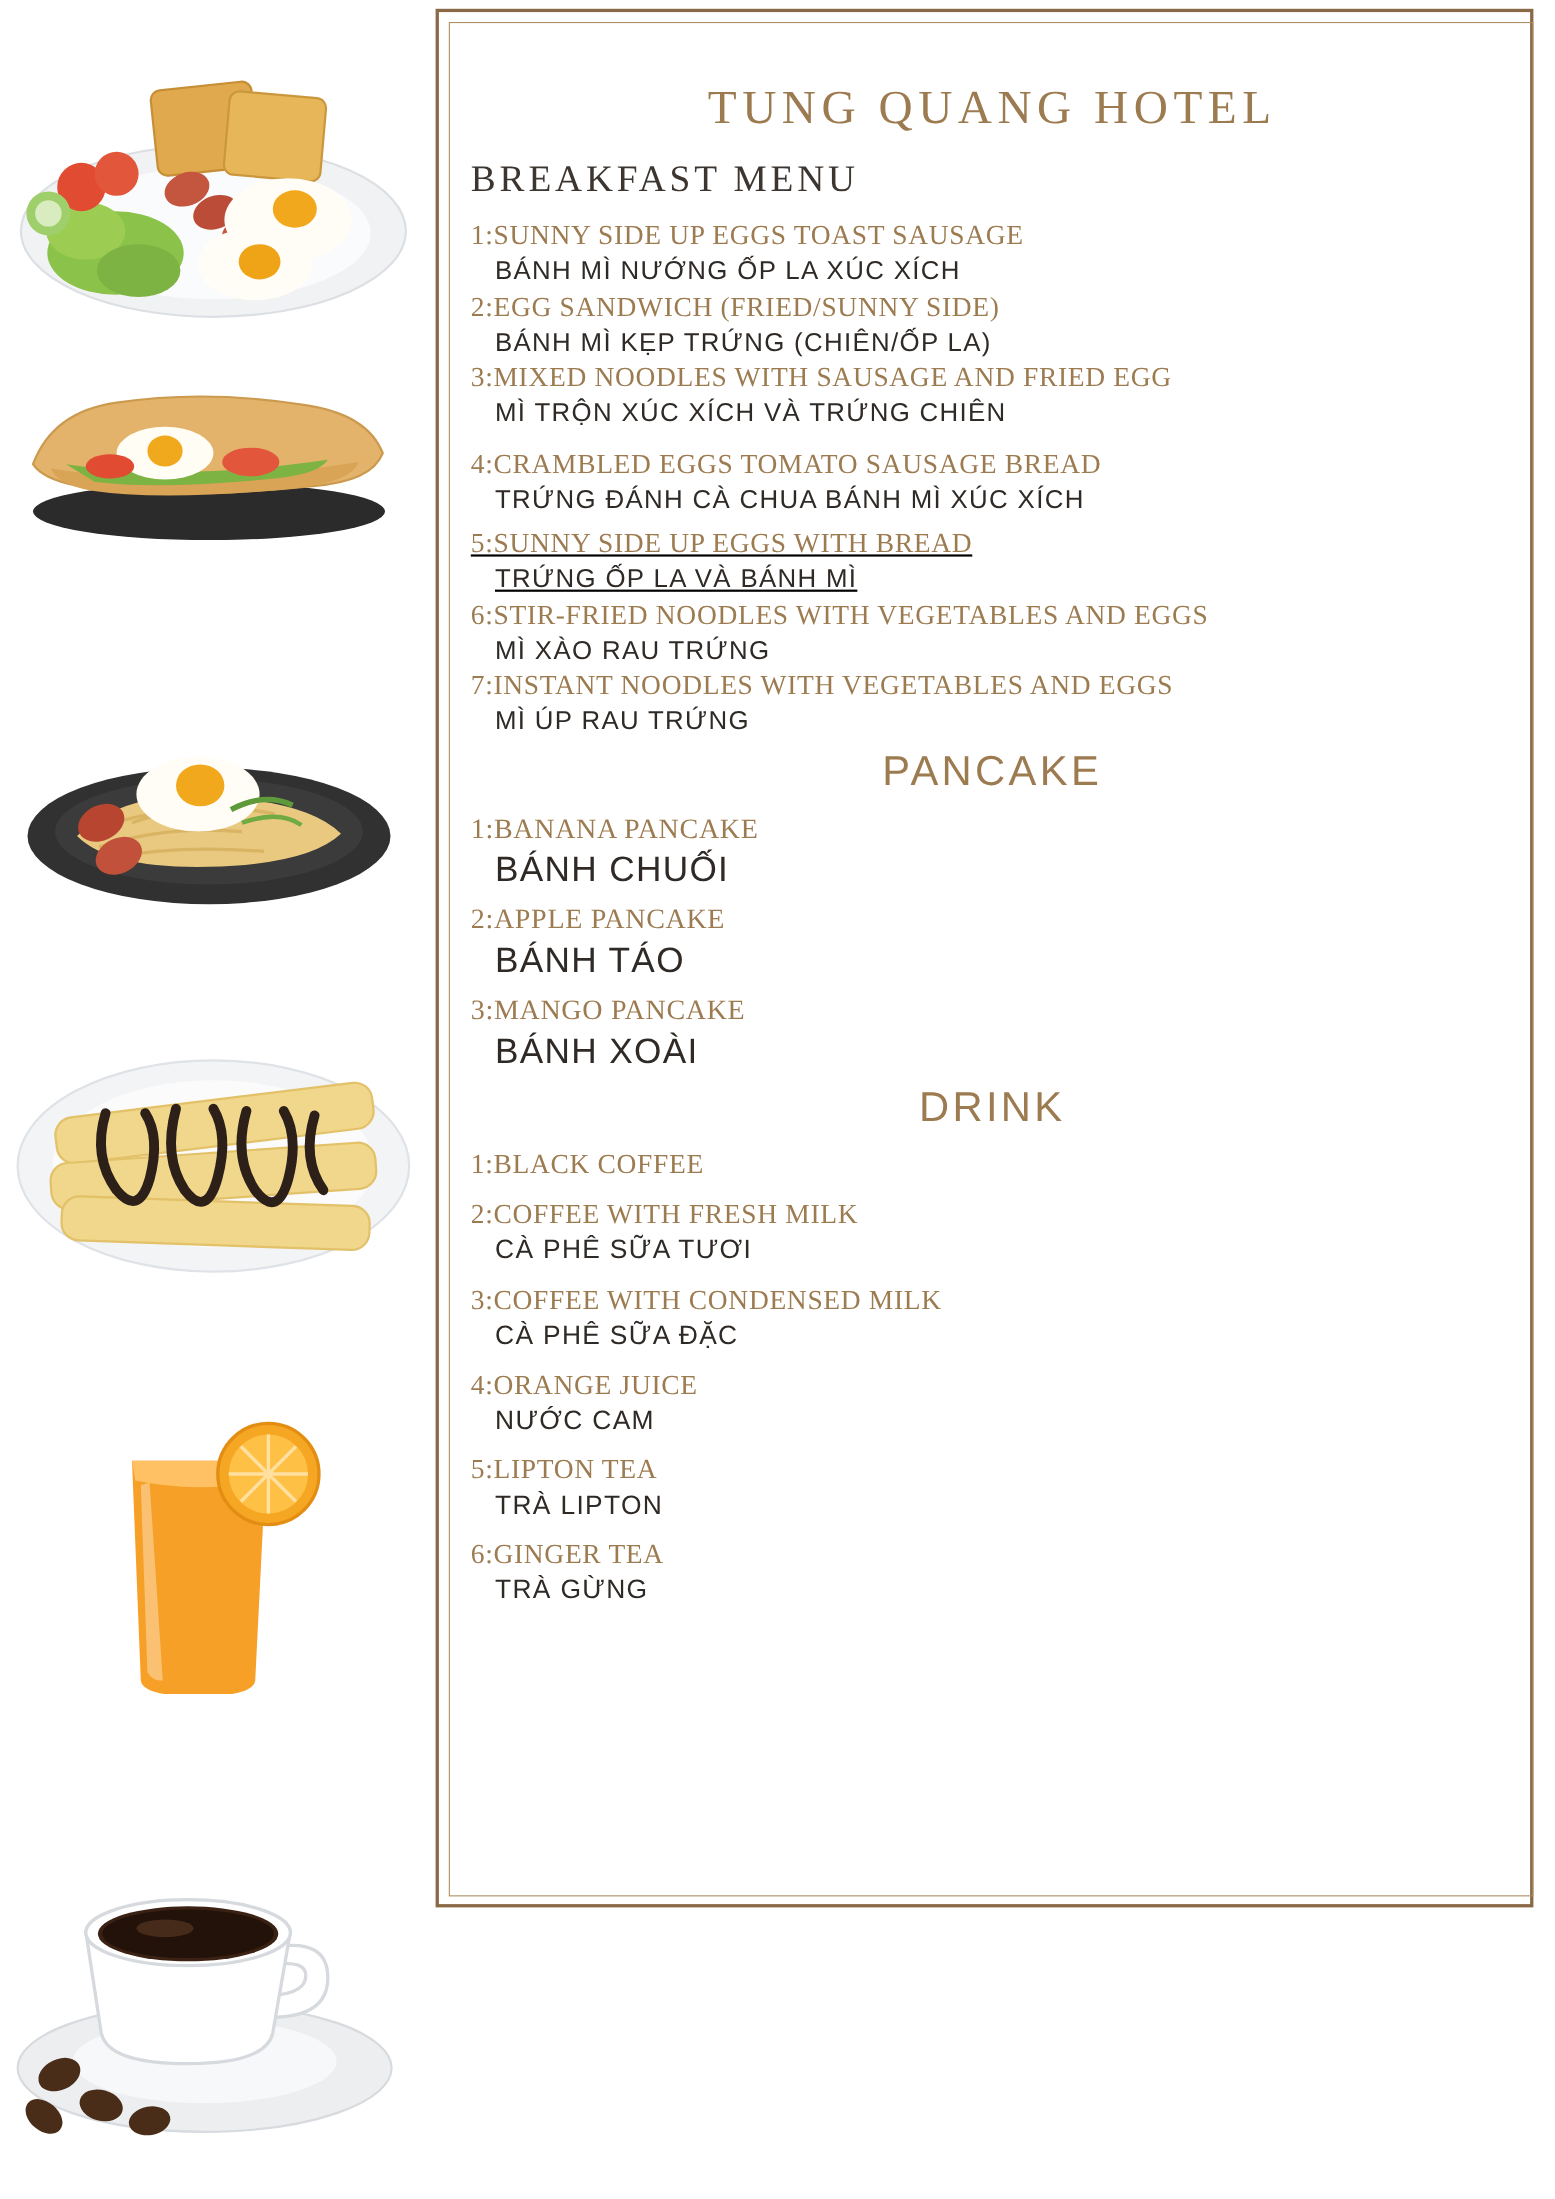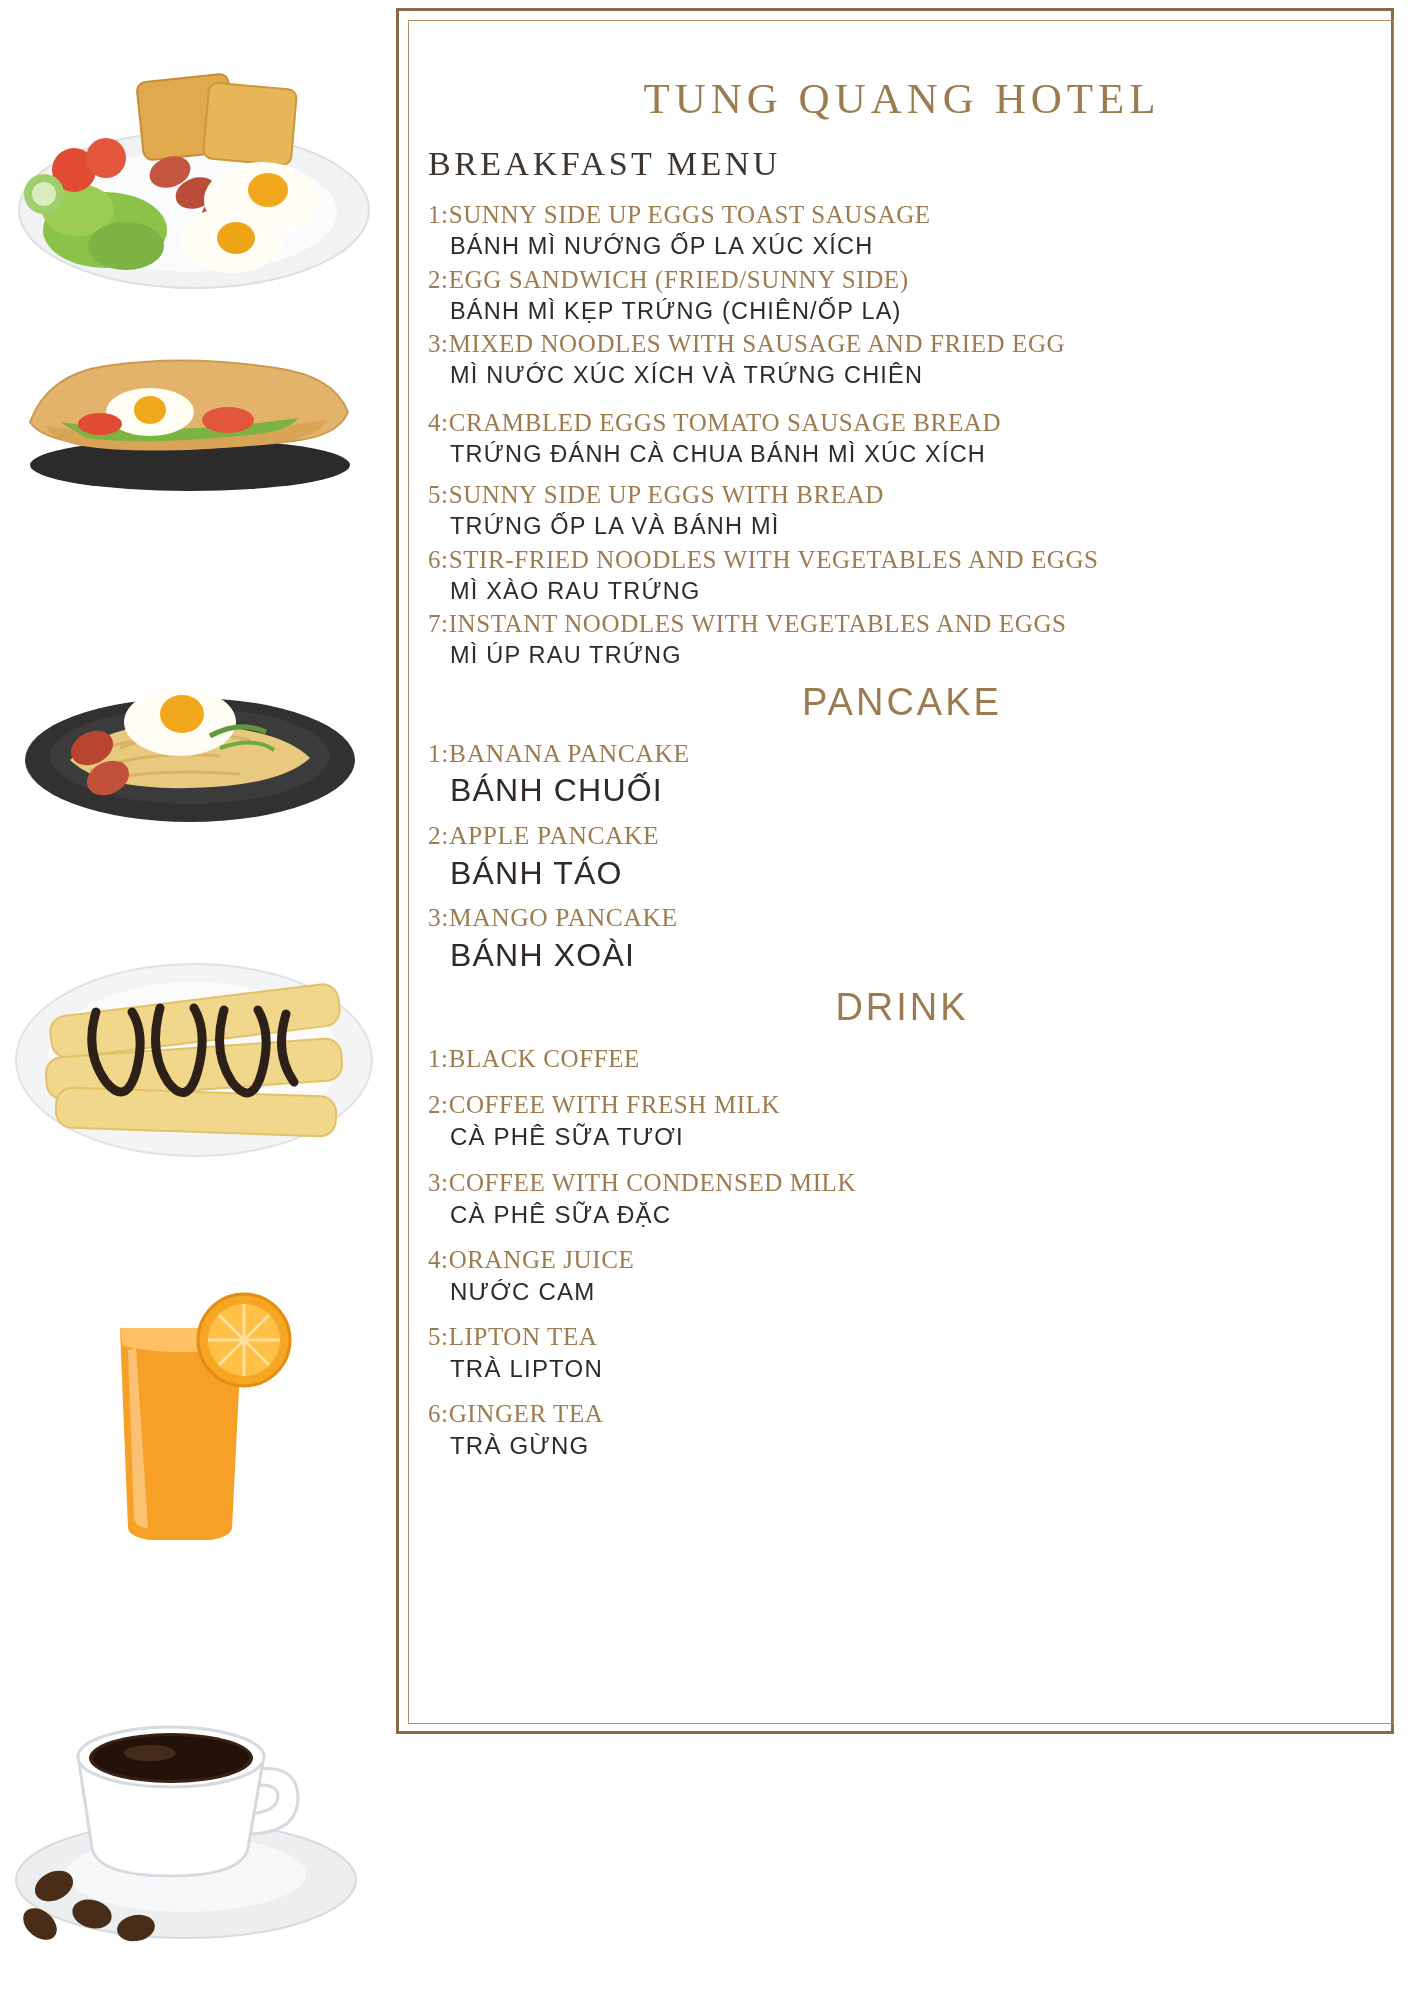--- a/index.html
+++ b/index.html
@@ -271,27 +271,27 @@
         <li class="item">
           <span class="item-en">1:SUNNY SIDE UP EGGS TOAST SAUSAGE</span>
           <span class="item-vi">BÁNH MÌ NƯỚNG ỐP LA XÚC XÍCH</span>
         </li>
         <li class="item">
           <span class="item-en">2:EGG SANDWICH (FRIED/SUNNY SIDE)</span>
           <span class="item-vi">BÁNH MÌ KẸP TRỨNG (CHIÊN/ỐP LA)</span>
         </li>
         <li class="item">
           <span class="item-en">3:MIXED NOODLES WITH SAUSAGE AND FRIED EGG</span>
-          <span class="item-vi">MÌ NƯỚC XÚC XÍCH VÀ TRỨNG CHIÊN</span>
+          <span class="item-vi">MÌ TRỘN XÚC XÍCH VÀ TRỨNG CHIÊN</span>
         </li>
         <li class="item" style="margin-top:16px;">
           <span class="item-en">4:CRAMBLED EGGS TOMATO SAUSAGE BREAD</span>
           <span class="item-vi">TRỨNG ĐÁNH CÀ CHUA BÁNH MÌ XÚC XÍCH</span>
         </li>
-        <li class="item" style="margin-top:10px;">
+        <li class="item" style="margin-top:10px;text-decoration:underline;">
           <span class="item-en">5:SUNNY SIDE UP EGGS WITH BREAD</span>
           <span class="item-vi">TRỨNG ỐP LA VÀ BÁNH MÌ</span>
         </li>
         <li class="item">
           <span class="item-en">6:STIR-FRIED NOODLES WITH VEGETABLES AND EGGS</span>
           <span class="item-vi">MÌ XÀO RAU TRỨNG</span>
         </li>
         <li class="item">
           <span class="item-en">7:INSTANT NOODLES WITH VEGETABLES AND EGGS</span>
           <span class="item-vi">MÌ ÚP RAU TRỨNG</span>

